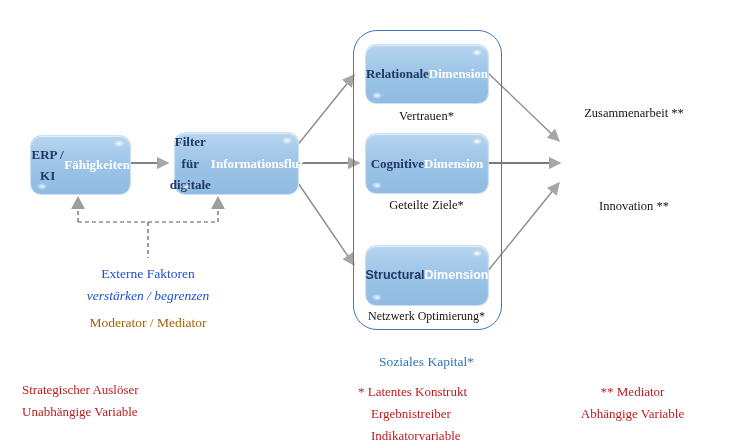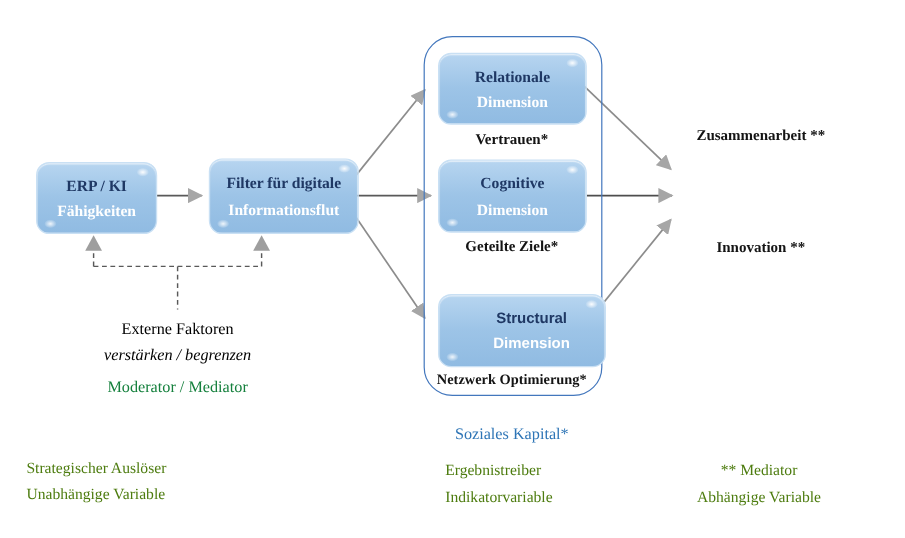--- a/index.html
+++ b/index.html
@@ -6,21 +6,21 @@
   .canvas{
     position:relative;width:754px;height:448px;background:#ffffff;
     font-family:"Liberation Serif",serif;overflow:hidden;
   }
   svg.wires{position:absolute;left:0;top:0;width:754px;height:448px;z-index:1;}
 
   .node{
     position:absolute;z-index:2;border-radius:11px;
     background:linear-gradient(180deg,#b7d5f0 0%,#9dc4e7 48%,#90bbe2 100%);
     border:1px solid #c9e0f4;
-    display:flex;flex-direction:column;align-items:center;justify-content:center;
+    display:flex;flex-direction:row;align-items:center;justify-content:center;
     text-align:center;font-weight:bold;font-size:13px;line-height:1.65;
     box-shadow:inset 0 1px 1px rgba(255,255,255,.65);
   }
   .node::before{
     content:"";position:absolute;top:4px;right:6px;width:10px;height:7px;border-radius:50%;
     background:radial-gradient(ellipse at center,rgba(255,255,255,.95) 0%,rgba(255,255,255,0) 75%);
   }
   .node::after{
     content:"";position:absolute;bottom:4px;left:6px;width:10px;height:7px;border-radius:50%;
     background:radial-gradient(ellipse at center,rgba(255,255,255,.85) 0%,rgba(255,255,255,0) 75%);
@@ -29,29 +29,29 @@
   .node .l2{color:#ffffff;}
   .sans{font-family:"Liberation Sans",sans-serif;font-size:12.5px;}
 
   .group-frame{
     position:absolute;z-index:1;left:353px;top:30px;width:147px;height:298px;
     border:1.5px solid #4377bd;border-radius:24px;background:transparent;
   }
 
   .caption{
     position:absolute;z-index:3;text-align:center;
-    font-size:12.5px;font-weight:700;color:#141414;
+    font-size:12.5px;font-weight:400;color:#141414;
   }
   .capital-label{
     position:absolute;z-index:3;text-align:center;
     font-size:13.5px;font-weight:normal;color:#2e75b6;
   }
-  .mod-line{position:absolute;z-index:3;width:220px;left:38px;text-align:center;font-size:13.5px;color:#000000;}
-  .mod-role{color:#15803d;}
-  .legend{position:absolute;z-index:3;font-size:13px;color:#4d7c0f;line-height:22px;}
+  .mod-line{position:absolute;z-index:3;width:220px;left:38px;text-align:center;font-size:13.5px;color:#1d4ed8;}
+  .mod-role{color:#a16207;}
+  .legend{position:absolute;z-index:3;font-size:13px;color:#b91c1c;line-height:22px;}
   .legend .indent{padding-left:13px;}
   .legend-right{text-align:center;width:145px;}
 </style>
 </head>
 <body>
 
 <div class="canvas">
 
   <svg class="wires" viewBox="0 0 754 448">
     <defs>
@@ -95,21 +95,21 @@
   <div class="node" style="left:365px;top:44px;width:122px;height:58px;">
     <span class="l1">Relationale</span>
     <span class="l2">Dimension</span>
   </div>
 
   <div class="node" style="left:365px;top:133px;width:122px;height:59px;">
     <span class="l1">Cognitive</span>
     <span class="l2">Dimension</span>
   </div>
 
-  <div class="node sans" style="left:365px;top:245px;width:122px;height:59px;padding-left:16px;">
+  <div class="node sans" style="left:365px;top:245px;width:122px;height:59px;">
     <span class="l1">Structural</span>
     <span class="l2">Dimension</span>
   </div>
 
 
   <div class="caption" style="left:353px;top:109px;width:147px;">Vertrauen*</div>
   <div class="caption" style="left:353px;top:198px;width:147px;">Geteilte Ziele*</div>
   <div class="caption" style="left:347px;top:309px;width:159px;font-size:12px;">Netzwerk Optimierung*</div>
   <div class="caption" style="left:560px;top:106px;width:148px;">Zusammenarbeit **</div>
   <div class="caption" style="left:560px;top:199px;width:148px;">Innovation **</div>
@@ -119,20 +119,21 @@
   <div class="mod-line" style="top:266px;">Externe Faktoren</div>
   <div class="mod-line" style="top:288px;font-style:italic;">verstärken / begrenzen</div>
   <div class="mod-line mod-role" style="top:315px;">Moderator / Mediator</div>
 
   <div class="legend" style="left:22px;top:379px;">
     <div>Strategischer Auslöser</div>
     <div>Unabhängige Variable</div>
   </div>
 
   <div class="legend" style="left:358px;top:381px;">
+    <div>* Latentes Konstrukt</div>
     <div class="indent">Ergebnistreiber</div>
     <div class="indent">Indikatorvariable</div>
   </div>
 
   <div class="legend legend-right" style="left:560px;top:381px;">
     <div>** Mediator</div>
     <div>Abhängige Variable</div>
   </div>
 
 </div>

